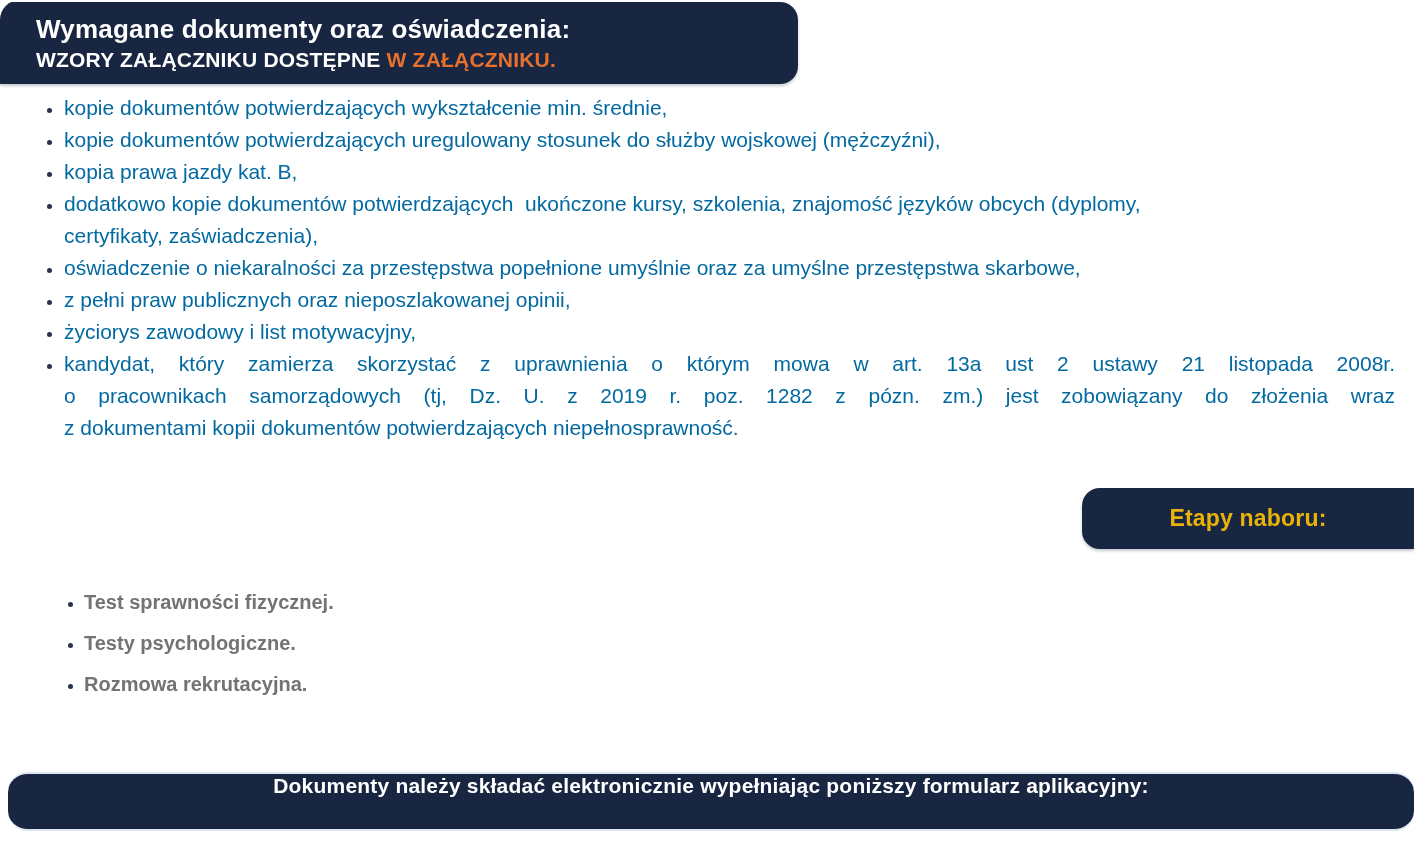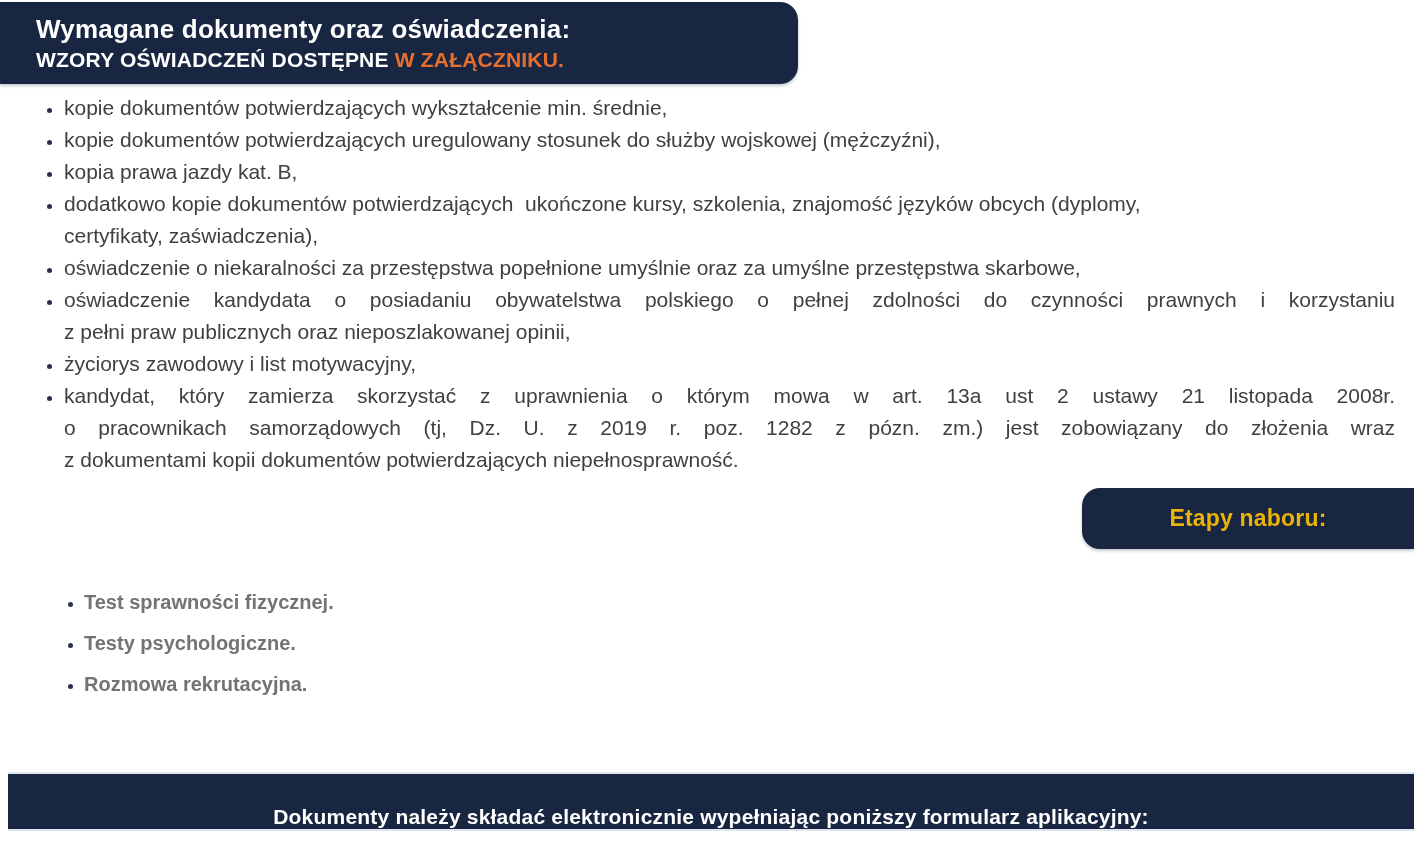--- a/index.html
+++ b/index.html
@@ -1,15 +1,15 @@
 <!DOCTYPE html>
 <html lang="pl"><head>
 <meta charset="utf-8">
 <style>
-  * { margin: 0; padding: 0; box-sizing: border-box; }
+  * { margin: 0; padding: 0; box-sizing: border-box; border-radius: 20px; }
   html, body { background: #ffffff; }
   body {
     font-family: "Liberation Sans", "DejaVu Sans", sans-serif;
     width: 1414px; height: 843px; position: relative; overflow: hidden;
     color: #26334A;
   }
   .page { position: relative; width: 1414px; height: 843px; background: #fff; }
 
   
   .header-box {
@@ -26,21 +26,21 @@
   .header-subtitle {
     color: #ffffff; font-weight: bold; font-size: 21px; line-height: 27px;
     letter-spacing: 0.2px;
   }
   .accent { color: #E7702F; }
 
   
   ul.req-list {
     position: absolute; left: 38px; top: 92px; width: 1357px;
     list-style: disc outside; padding-left: 26px;
-    font-size: 21px; line-height: 32px; color: #404040;
+    font-size: 21px; line-height: 32px; color: #0369a1;
   }
   ul.req-list li { padding-left: 0; }
   ul.req-list li::marker { color: #26334A; font-size: 18px; }
   .ln { white-space: pre-wrap; }
   .jline { white-space: normal; text-align: justify; text-align-last: justify; }
 
   
   .stages-box {
     position: absolute; right: 0; top: 488px; width: 332px; height: 61px;
     background: #192642; border-radius: 18px 0 0 18px;
@@ -58,33 +58,33 @@
   ul.stages-list li { margin-bottom: 17px; }
   ul.stages-list li::marker { color: #26334A; font-size: 16px; }
   .stage-title { font-weight: bold; }
   .stage-note { font-weight: normal; margin-left: -8px; margin-top: 3px; line-height: 24px; }
 
   
   .footer-bar {
     position: absolute; left: 8px; top: 772px; width: 1406px; height: 59px;
     background: #192642;
     border-top: 2px solid #dde6f0; border-bottom: 2px solid #dde6f0;
-    display: flex; align-items: flex-end; justify-content: center;
+    display: flex; align-items: flex-start; justify-content: center;
   }
   .footer-text { color: #ffffff; font-weight: bold; font-size: 21px; letter-spacing: 0.2px; }
 </style>
 </head>
 <body>
 
 <div class="page">
 
   <div class="header-box">
     <div class="header-title">Wymagane dokumenty oraz oświadczenia:</div>
     <div class="header-subtitle">
-      <span>WZORY OŚWIADCZEŃ DOSTĘPNE</span>
+      <span>WZORY ZAŁĄCZNIKU DOSTĘPNE</span>
       <span class="accent">W ZAŁĄCZNIKU.</span>
     </div>
   </div>
 
   <ul class="req-list">
     <li>
       <div class="ln">kopie dokumentów potwierdzających wykształcenie min. średnie,</div>
     </li>
     <li>
       <div class="ln">kopie dokumentów potwierdzających uregulowany stosunek do służby wojskowej (mężczyźni),</div>
@@ -93,21 +93,20 @@
       <div class="ln">kopia prawa jazdy kat. B,</div>
     </li>
     <li>
       <div class="ln">dodatkowo kopie dokumentów potwierdzających  ukończone kursy, szkolenia, znajomość języków obcych (dyplomy,</div>
       <div class="ln">certyfikaty, zaświadczenia),</div>
     </li>
     <li>
       <div class="ln">oświadczenie o niekaralności za przestępstwa popełnione umyślnie oraz za umyślne przestępstwa skarbowe,</div>
     </li>
     <li>
-      <div class="ln jline">oświadczenie kandydata o posiadaniu obywatelstwa polskiego o pełnej zdolności do czynności prawnych i korzystaniu</div>
       <div class="ln">z pełni praw publicznych oraz nieposzlakowanej opinii,</div>
     </li>
     <li>
       <div class="ln">życiorys zawodowy i list motywacyjny,</div>
     </li>
     <li>
       <div class="ln jline">kandydat, który zamierza skorzystać z uprawnienia o którym mowa w art. 13a ust 2 ustawy 21 listopada 2008r.</div>
       <div class="ln jline">o pracownikach samorządowych (tj, Dz. U. z 2019 r. poz. 1282 z pózn. zm.) jest zobowiązany do złożenia wraz</div>
       <div class="ln">z dokumentami kopii dokumentów potwierdzających niepełnosprawność.</div>
     </li>

